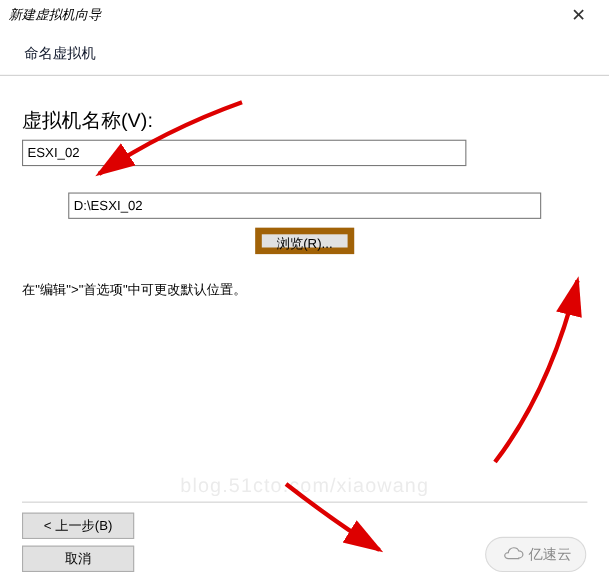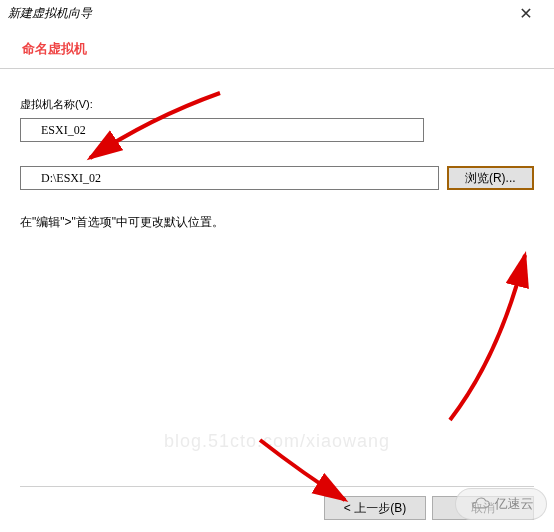--- a/index.html
+++ b/index.html
@@ -27,58 +27,59 @@
       display: flex; align-items: center; justify-content: center;
       font-size: 16px; color: #333;
       cursor: pointer;
     }
 
     .header {
       padding: 12px 20px 10px 22px;
       border-bottom: 1px solid #d0d0d0;
       background: #fff;
     }
-    .header-title { font-size: 13px; font-weight: bold; color: #ef4444; }
+    .header-title { font-size: 13px; font-weight: normal; color: #0f172a; }
     .header-sub { font-size: 12px; color: #000; padding-left: 34px; margin-top: 4px; }
 
     .content {
       padding: 28px 20px 20px 20px;
     }
-    .field-label { font-size: 11px; color: #000; margin-bottom: 6px; }
+    .field-label { font-size: 18px; color: #000; margin-bottom: 6px; }
     .text-input {
       width: 404px;
       height: 24px;
       border: 1px solid #7a7a7a;
-      padding: 2px 20px;
+      padding: 2px 4px;
       font-size: 12px;
-      font-family: Liberation Serif, serif;
+      font-family: Liberation Sans, sans-serif;
       outline: none;
     }
     .field-group { margin-bottom: 24px; }
     .row {
-      display: flex; align-items: center; gap: 8px;
+      display: flex; align-items: center; gap: 8px; flex-direction: column;
     }
     .browse-btn {
       width: 90px; height: 24px;
-      border: 2px solid #a16207;
+      border: 6px solid #a16207;
       background: #e1e1e1;
       font-size: 12px;
       cursor: pointer;
       font-family: inherit;
     }
     .hint { font-size: 12px; color: #000; margin-top: 14px; }
 
     .footer {
       position: absolute;
       bottom: 0; left: 0; right: 0;
       padding: 10px 20px 12px 20px;
       display: flex;
       justify-content: flex-end;
       gap: 6px;
       background: #fff;
+      flex-direction: column;
     }
     .footer::before {
       content: "";
       position: absolute;
       top: 0; left: 20px; right: 20px;
       height: 1px;
       background: #d0d0d0;
     }
     .footer-btn {
       width: 102px; height: 24px;
@@ -88,21 +89,21 @@
       cursor: pointer;
       font-family: inherit;
     }
 
     
     .arrow-svg { position: absolute; pointer-events: none; }
 
     
     .badge {
       position: absolute;
-      right: 7px; bottom: 12px;
+      right: 21px; bottom: 12px;
       width: 92px; height: 32px;
       border-radius: 16px;
       background: rgba(240,240,240,0.7);
       display: flex; align-items: center; justify-content: center;
       gap: 4px;
       font-size: 13px;
       color: #888;
       border: 1px solid rgba(200,200,200,0.6);
     }
     .badge svg { width: 22px; height: 14px; }

